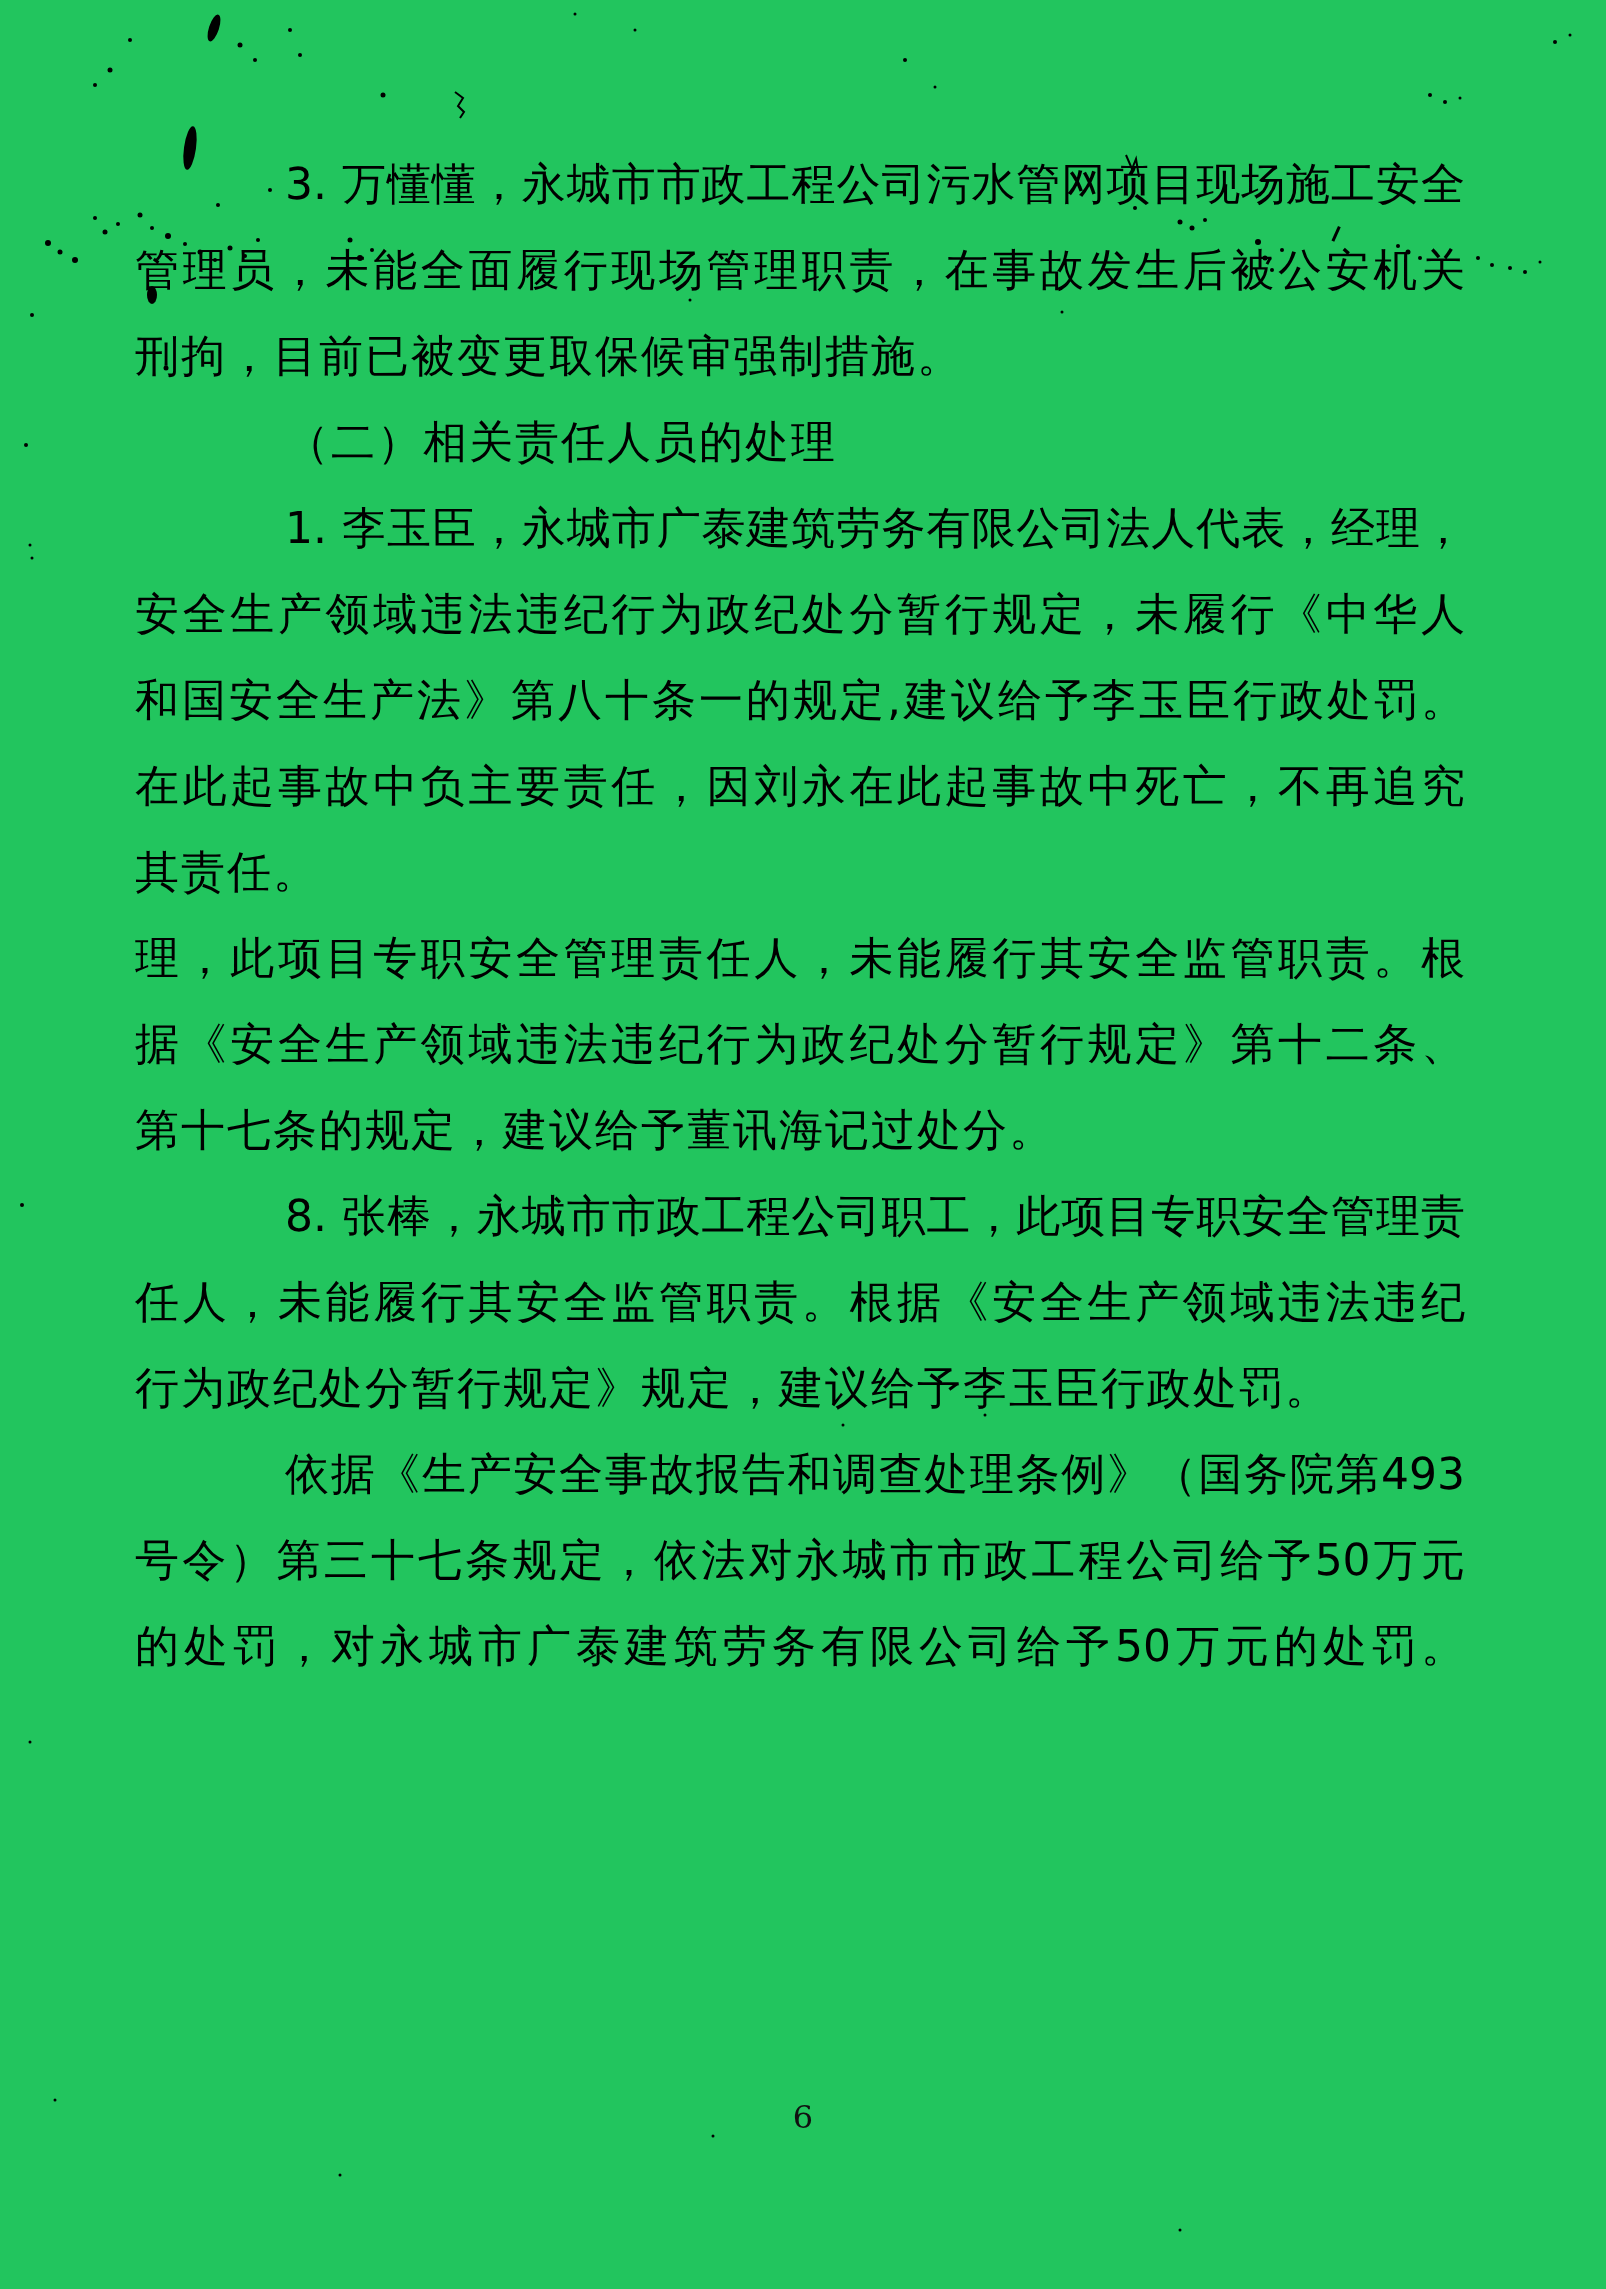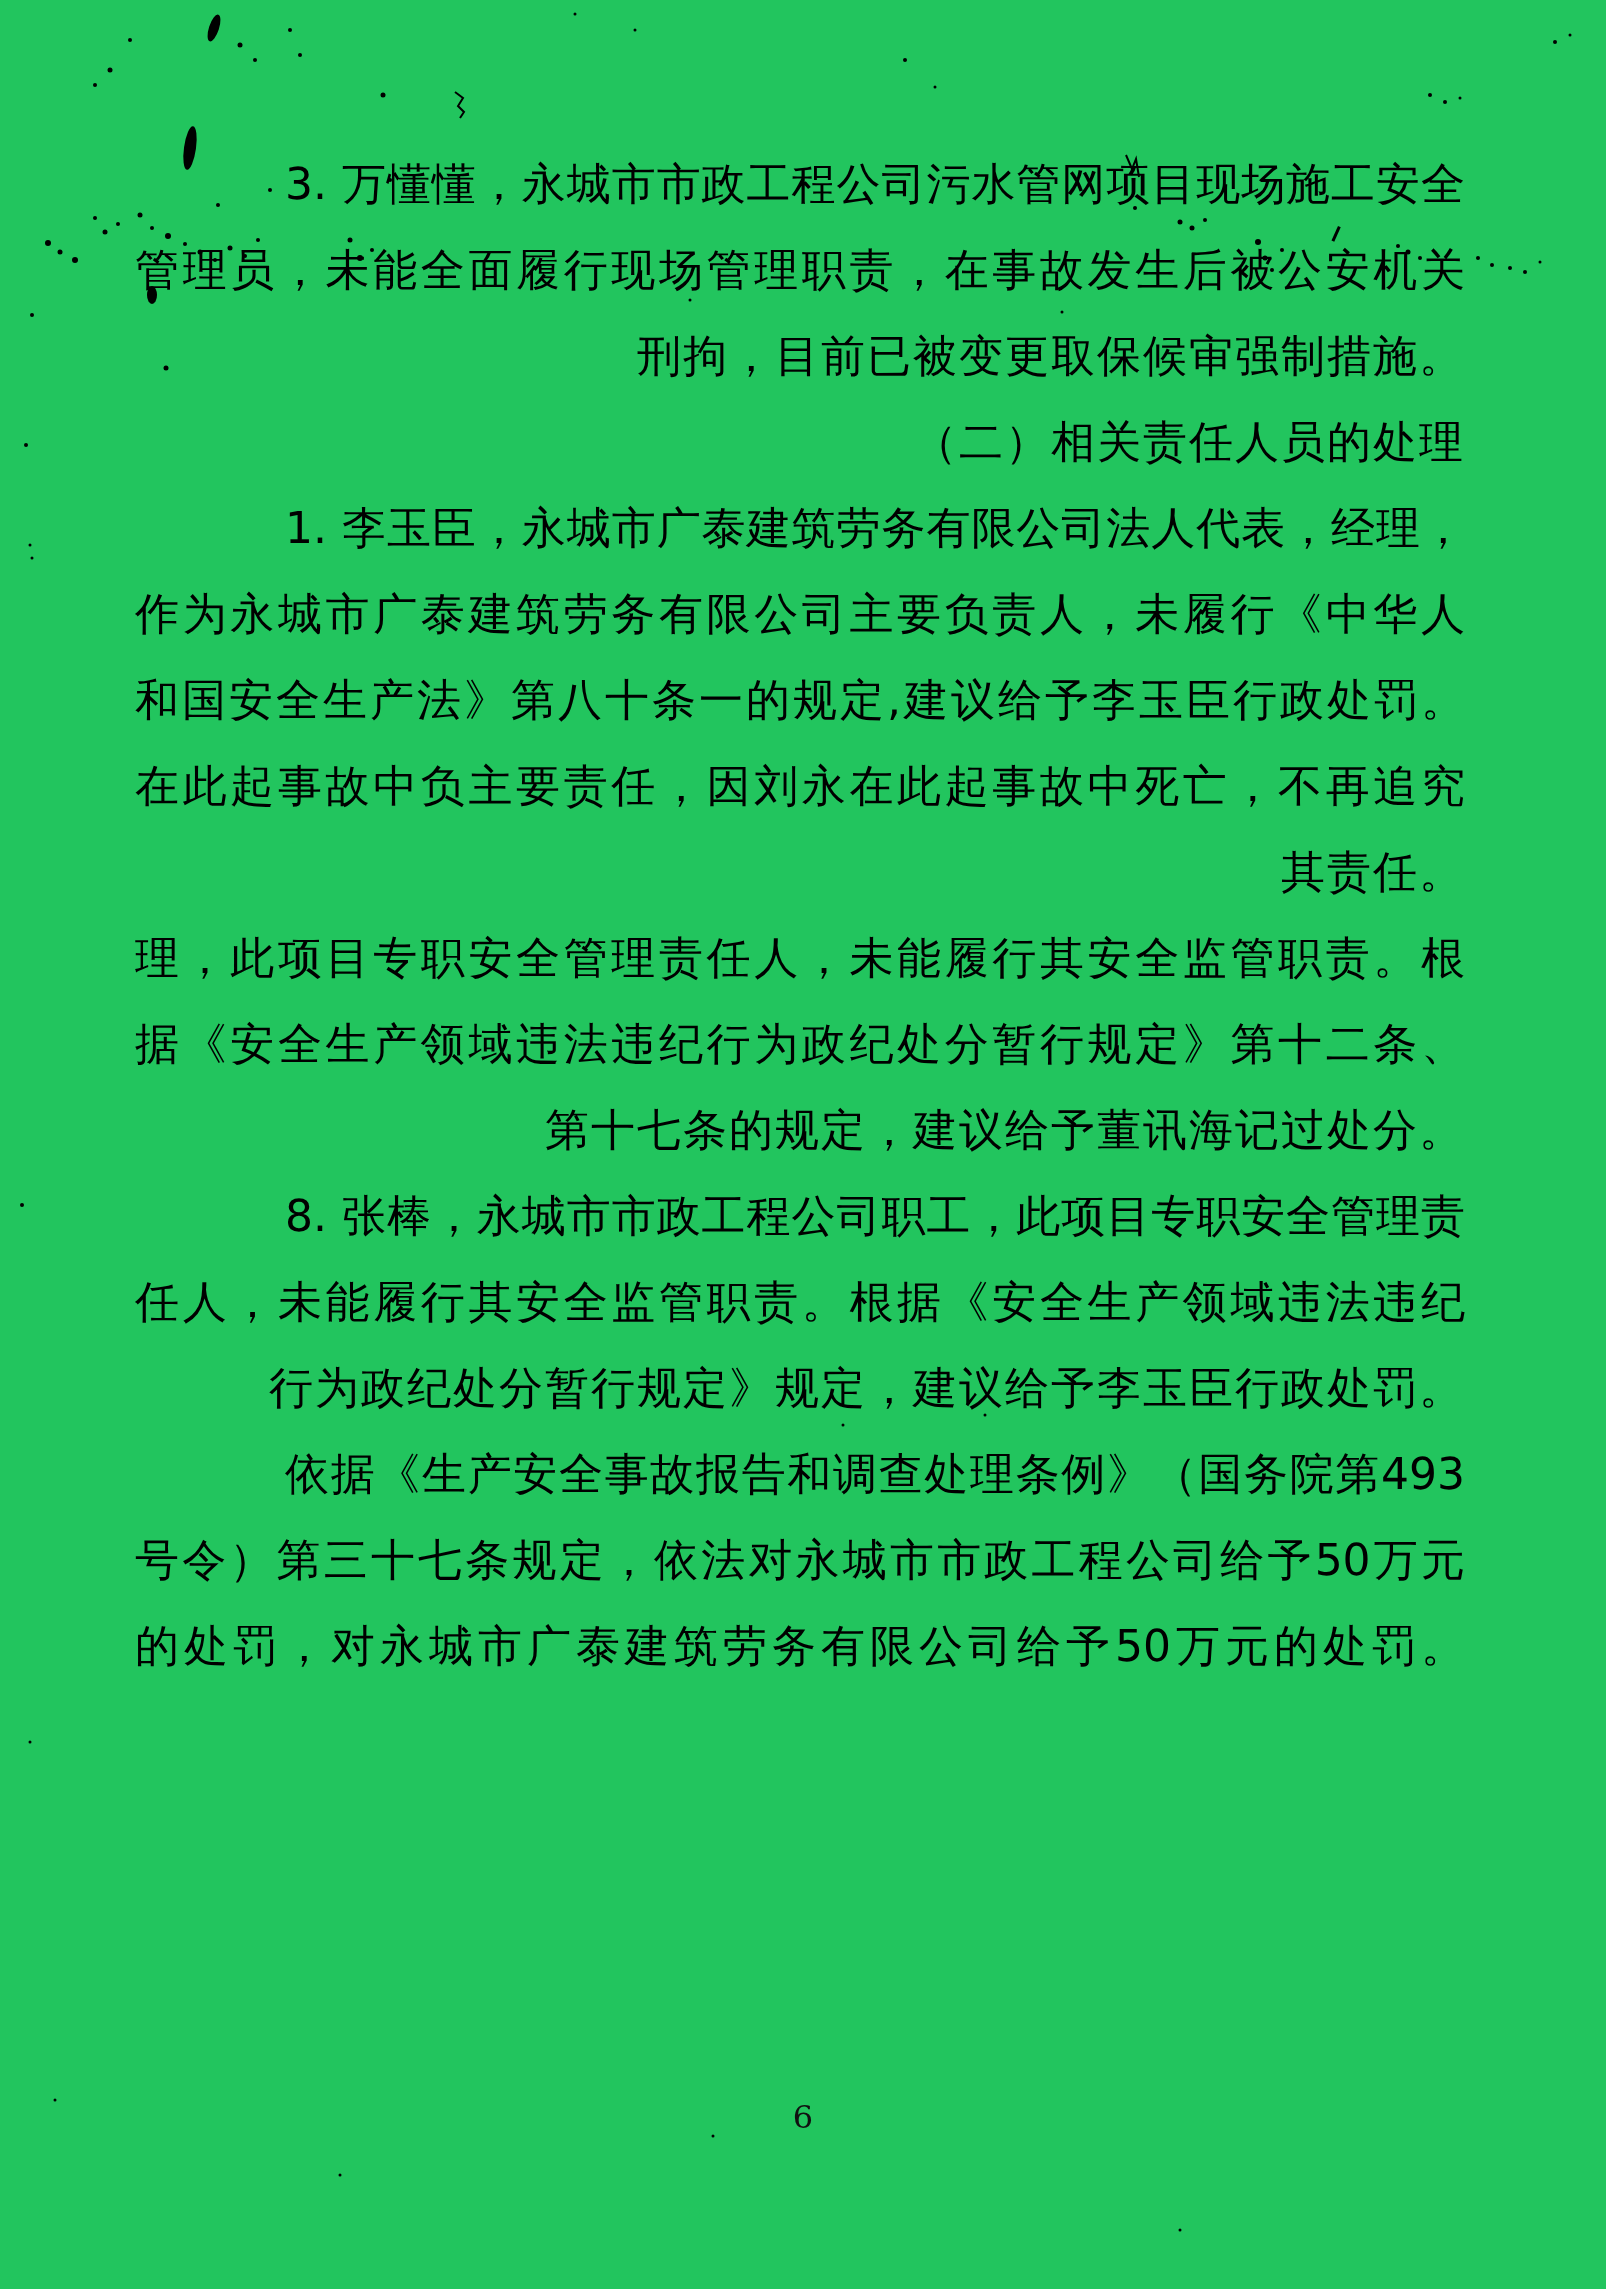--- a/index.html
+++ b/index.html
@@ -23,21 +23,20 @@
     width: 1330px;
   }
   .line {
     height: 86px;
     line-height: 86px;
     font-size: 44px;
     letter-spacing: 2px;
     white-space: nowrap;
     text-rendering: geometricPrecision;
     filter: contrast(1.15);
-    text-align: right;
   }
   .line.fill {
     white-space: normal;
     text-align: justify;
     text-align-last: justify;
     letter-spacing: 0;
   }
   .line.indent {
     text-indent: 150px;
   }
@@ -151,21 +150,21 @@
       <div>
         <div class="line indent fill">3. 万懂懂，永城市市政工程公司污水管网项目现场施工安全</div>
         <div class="line fill">管理员，未能全面履行现场管理职责，在事故发生后被公安机关</div>
         <div class="line">刑拘，目前已被变更取保候审强制措施。</div>
       </div>
       <div>
         <div class="line indent">（二）相关责任人员的处理</div>
       </div>
       <div>
         <div class="line indent fill">1. 李玉臣，永城市广泰建筑劳务有限公司法人代表，经理，</div>
-        <div class="line fill">作为永城市广泰建筑劳务有限公司主要负责人，未履行《中华人</div>
+        <div class="line fill">安全生产领域违法违纪行为政纪处分暂行规定，未履行《中华人</div>
         <div class="line fill">和国安全生产法》第八十条一的规定,建议给予李玉臣行政处罚。</div>
       </div>
       <div>
         <div class="line fill">在此起事故中负主要责任，因刘永在此起事故中死亡，不再追究</div>
         <div class="line">其责任。</div>
       </div>
       <div>
         <div class="line fill">理，此项目专职安全管理责任人，未能履行其安全监管职责。根</div>
         <div class="line fill">据《安全生产领域违法违纪行为政纪处分暂行规定》第十二条、</div>
         <div class="line">第十七条的规定，建议给予董讯海记过处分。</div>

